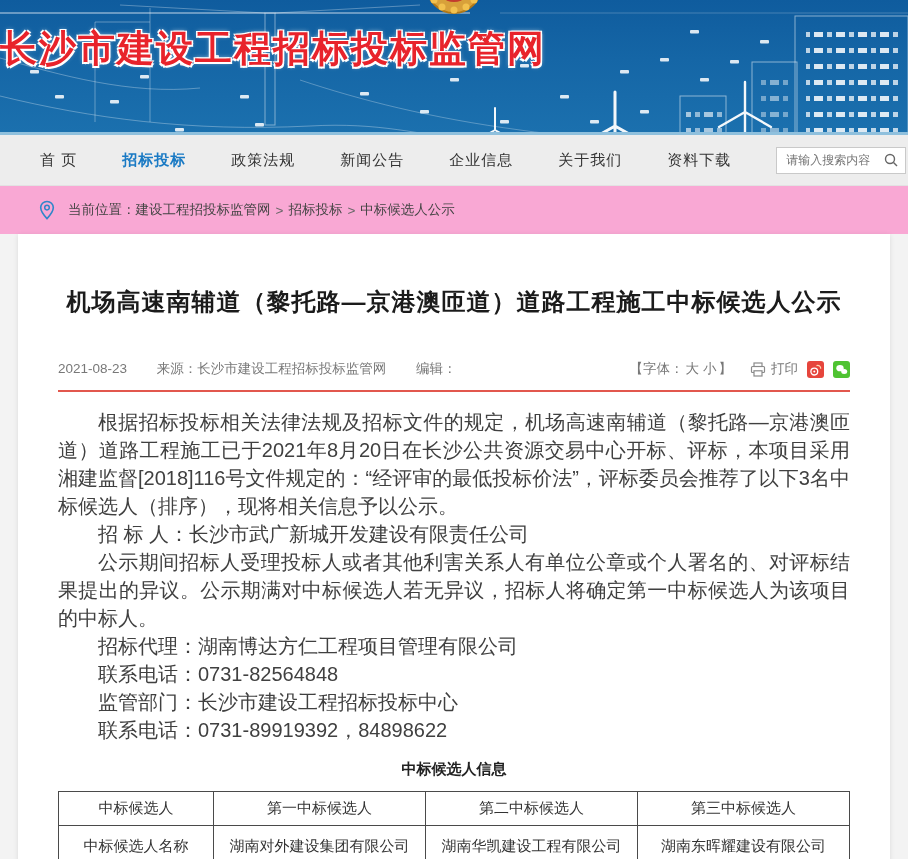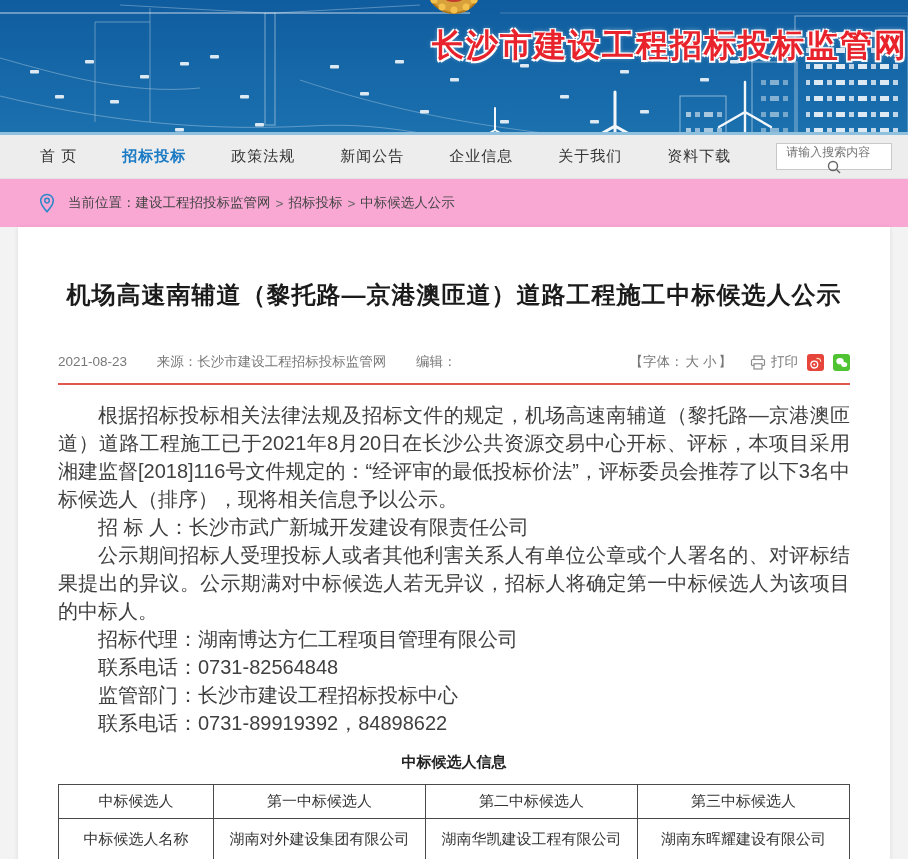--- a/index.html
+++ b/index.html
@@ -13,46 +13,46 @@
   
   .site-header {
     position:relative; height:135px; overflow:hidden;
     background:linear-gradient(180deg,#0f5c9e 0%, #1566a6 45%, #1b70ae 100%);
     border-bottom:3px solid #8fc0dd;
   }
   .header-art { position:absolute; left:0; top:0; }
   .emblem { position:absolute; top:-46px; left:50%; transform:translateX(-50%); }
   .site-title {
     position:absolute; top:24px; left:0; width:100%;
-    text-align:right; font-size:32px; font-weight:bold; letter-spacing:2px;
+    text-align:left; font-size:37px; font-weight:bold; letter-spacing:2px;
     color:#e8232b;
     text-shadow:-1.5px -1.5px 0 #fff, 1.5px -1.5px 0 #fff, -1.5px 1.5px 0 #fff,
                  1.5px 1.5px 0 #fff, 0 0 5px rgba(255,255,255,.75);
   }
   .site-subtitle {
     position:absolute; top:82px; left:0; width:100%;
     text-align:center; font-size:13px; font-weight:bold; letter-spacing:1.5px;
     color:#e8232b;
     text-shadow:-1px -1px 0 rgba(255,255,255,.9), 1px -1px 0 rgba(255,255,255,.9),
                 -1px 1px 0 rgba(255,255,255,.9), 1px 1px 0 rgba(255,255,255,.9);
   }
 
   
   .main-nav {
-    height:44px; background:#ededed; display:flex; align-items:center;
+    height:51px; background:#ededed; display:flex; align-items:center;
     padding:0 26px 0 40px; border-bottom:1px solid #e2e2e2;
   }
   .nav-item {
     font-size:15px; color:#333; margin-right:45px; letter-spacing:1px;
     cursor:pointer; white-space:nowrap;
   }
   .nav-item.active { color:#1a7ac4; font-weight:bold; }
   .nav-search {
     margin-left:auto; display:flex; align-items:center;
-    background:#fff; border:1px solid #c9c9c9; height:27px; width:138px; padding:0 7px;flex-direction:column;
+    background:#fff; border:1px solid #c9c9c9; height:27px; width:138px; padding:0 7px;
   }
   .nav-search input {
     border:0; outline:0; flex:1; width:100px; font-size:12px; color:#333;
     background:transparent; font-family:inherit;
   }
   .nav-search .icon-btn { display:flex; cursor:pointer; }
 
   
   .breadcrumb-bar {
     height:48px; background:#f9a8d4; display:flex; align-items:center;

